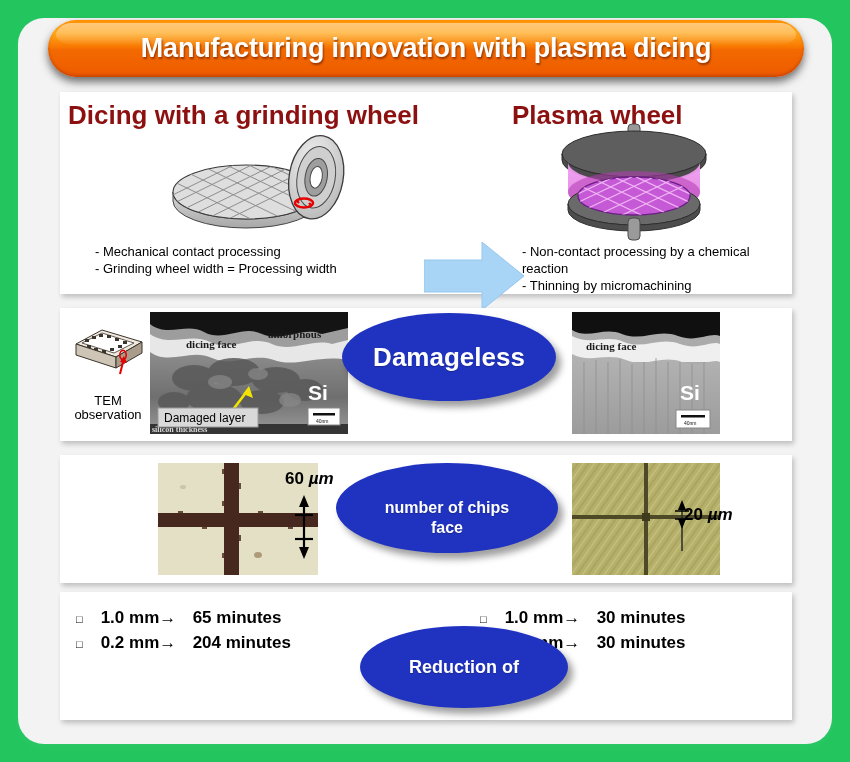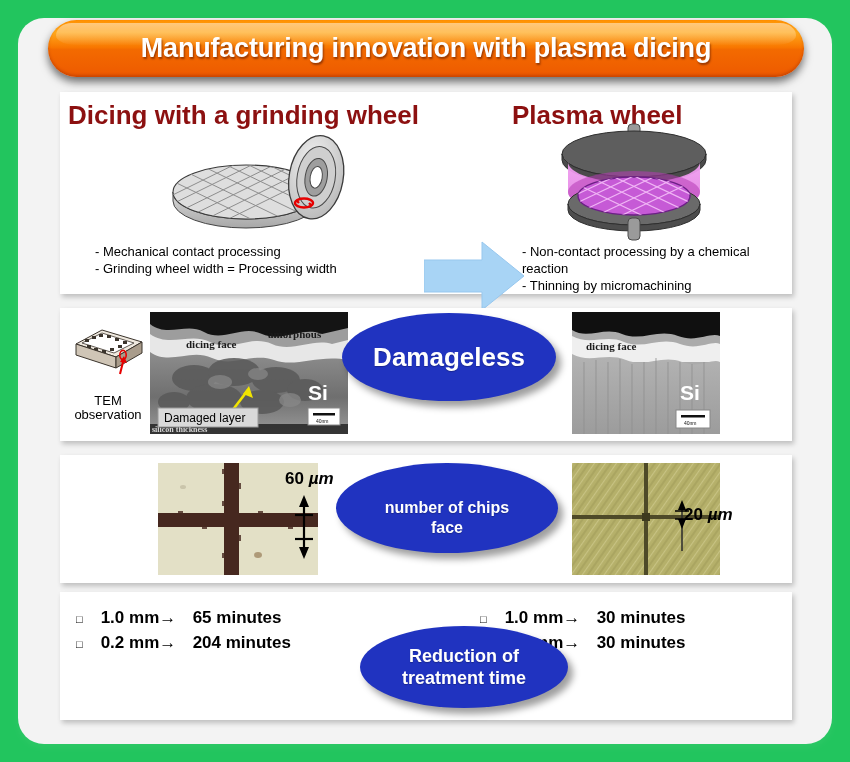--- a/index.html
+++ b/index.html
@@ -486,16 +486,15 @@
         <span class="t-sq">□</span>
         <span class="t-lab">0.2 mm→</span>
         <span class="t-val">30 minutes</span>
       </div>
     </div>
   </div>
 
   <div class="ellipse" id="ellipse-time">
     <span>
       <span>Reduction of</span><br>
-      <span>treatment time</span>
     </span>
   </div>
 </div>
 
 </body></html>

